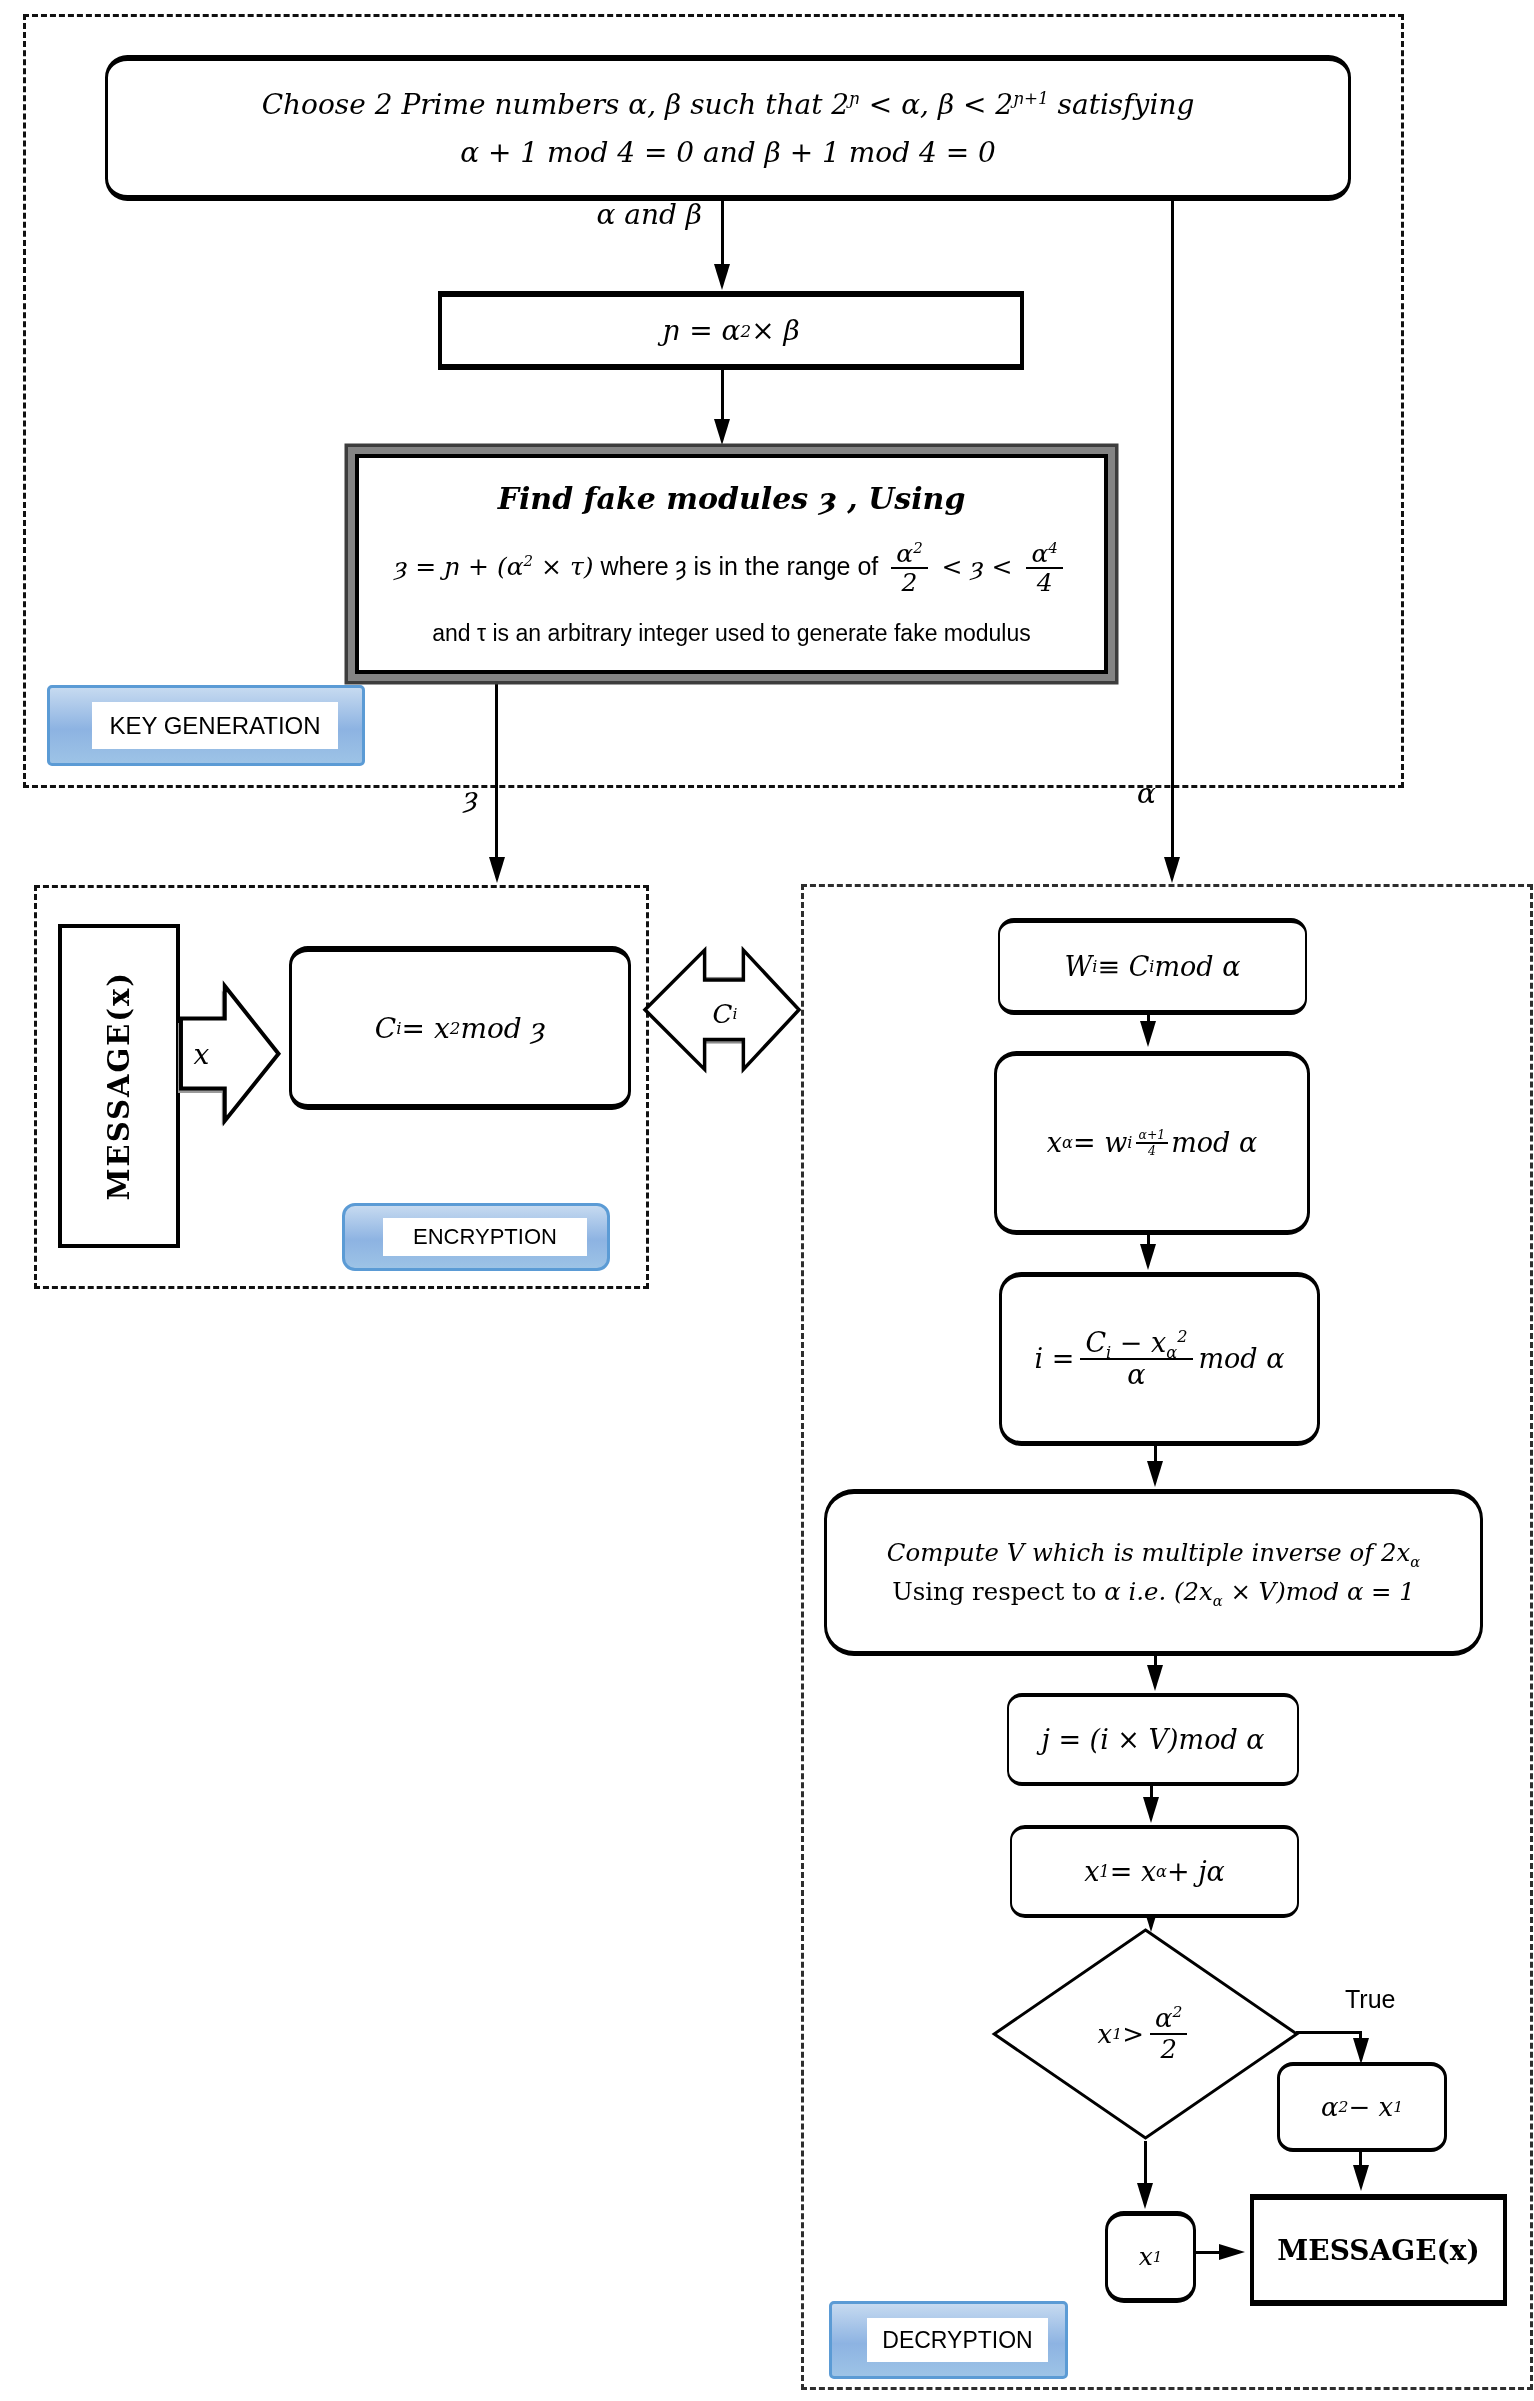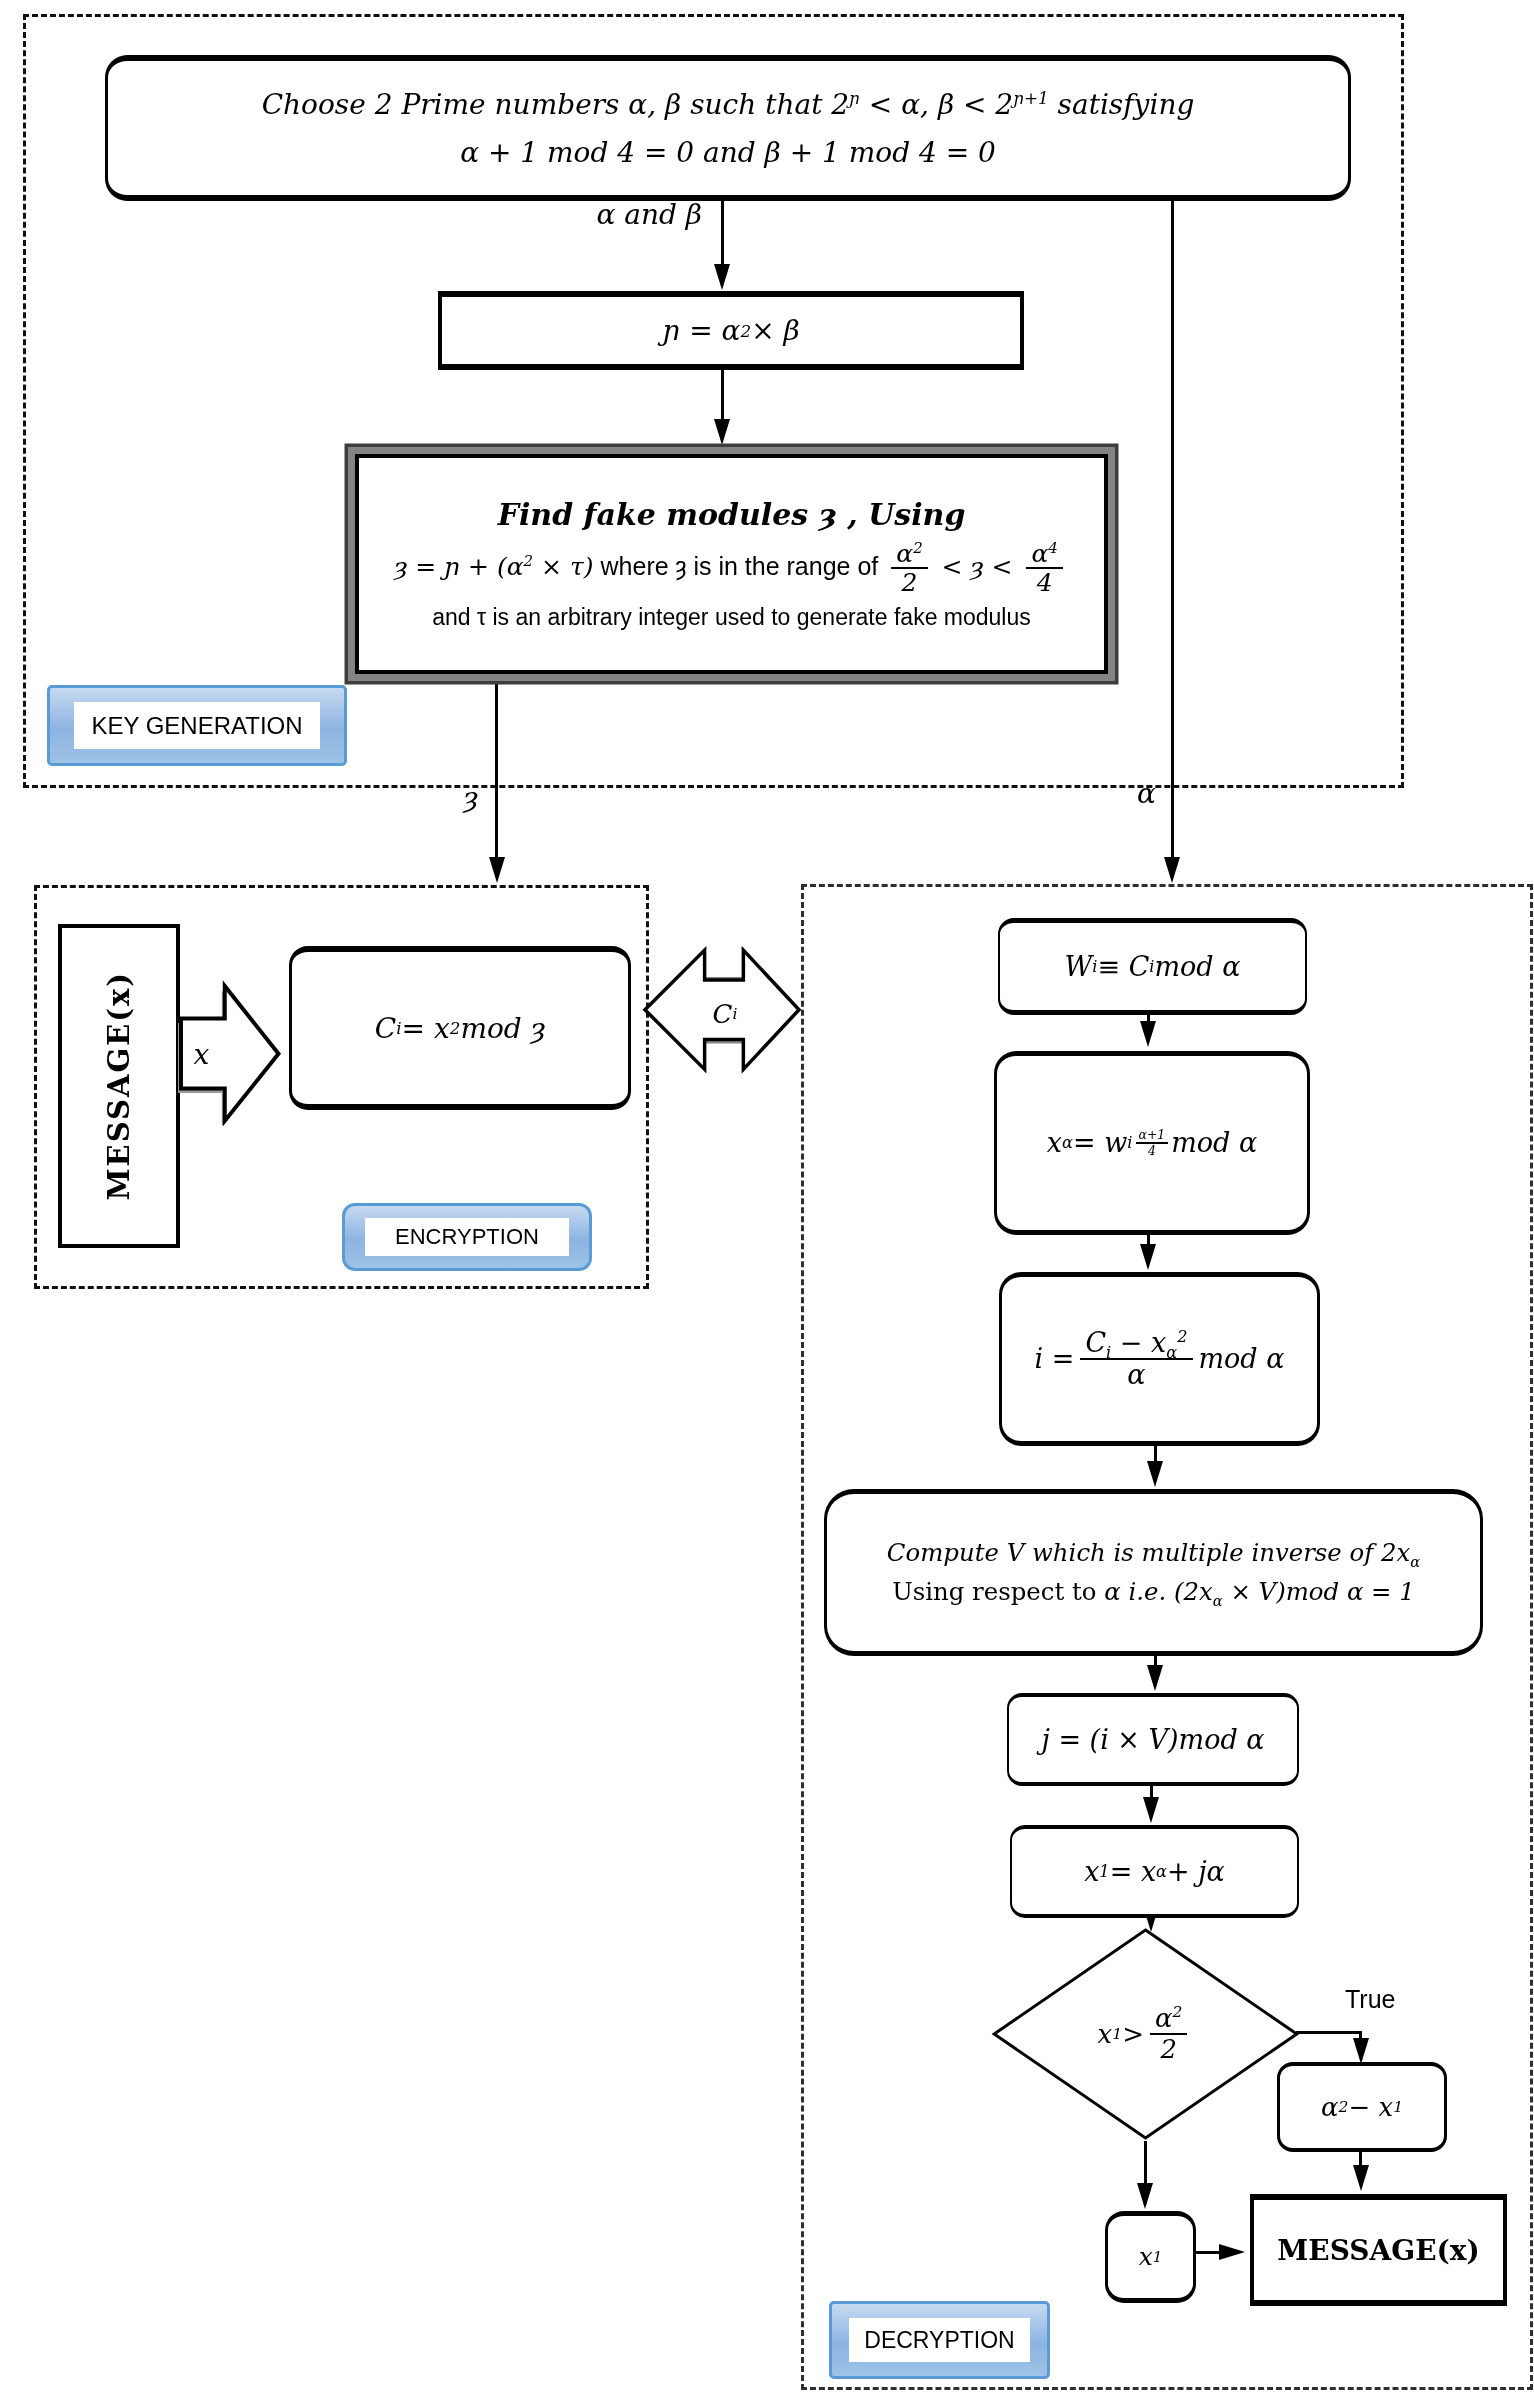--- a/index.html
+++ b/index.html
@@ -14,21 +14,21 @@
   .col{flex-direction:column;}
   .thick-tb{border-top-width:6.5px;border-bottom-width:6.5px;}
   
   .vline{position:absolute;width:0;border-left:3px solid #000;}
   .hline{position:absolute;height:0;border-top:3px solid #000;}
   .head-down{position:absolute;width:0;height:0;border-left:8px solid transparent;border-right:8px solid transparent;border-top:26px solid #000;}
   .head-right{position:absolute;width:0;height:0;border-top:8px solid transparent;border-bottom:8px solid transparent;border-left:26px solid #000;}
   
   .phase{position:absolute;display:flex;align-items:center;justify-content:center;
          background:linear-gradient(180deg,#c6daf0 0%,#8db3e2 55%,#9dc3e6 100%);
-         border:3px solid #5b9bd5;border-radius:5px;}
+         border:3px solid #5b9bd5;border-radius:5px;padding-left:18px;}
   .phase .inner{background:#fff;display:flex;align-items:center;justify-content:center;
          width:84%;height:62%;font-family:"Liberation Sans",sans-serif;font-size:24px;letter-spacing:0;color:#000;}
   
   sub{font-size:0.6em;line-height:0;} sup{font-size:0.6em;line-height:0;}
   .ms{font-family:"Liberation Sans",sans-serif;font-style:normal;}
   .mr{font-style:normal;}
   .frac{display:inline-flex;flex-direction:column;align-items:center;vertical-align:middle;line-height:1.1;margin:0 6px;}
   .frac .fnum{display:block;border-bottom:2.5px solid #000;padding:0 5px;}
   .frac .fden{display:block;}
   .sfrac{display:inline-flex;flex-direction:column;align-items:center;font-size:0.46em;line-height:1.15;vertical-align:1.15em;margin:0 3px;}
@@ -64,21 +64,21 @@
 </div>
 
 <div class="lbl" style="left:408px;top:198px;width:294px;">α and β</div>
 
 <div class="node" style="left:438px;top:291px;width:578px;height:67px;border-width:6px 4.5px;font-size:28px;">
     <span class="mt">ɲ = α</span>
     <sup>2</sup>
     <span class="mt"> × β</span>
   </div>
 
-<div class="node col fake" style="left:355px;top:454px;width:745px;height:212px;border-width:4px;row-gap:6px;text-align:center;">
+<div class="node col fake" style="left:355px;top:454px;width:745px;height:212px;border-width:4px;row-gap:22px;text-align:center;">
   <div style="font-weight:bold;font-size:30px;"><span class="mt">Find fake modules ȝ , Using</span></div>
   <div style="font-size:25px;"><span class="mt">ȝ = ɲ + (α</span><sup>2</sup><span class="mt"> × τ)</span><span class="ms">  where ȝ is in the range of  </span><span class="frac">
         <span class="fnum"><span class="mt">α</span><sup>2</sup></span>
         <span class="fden"><span class="mt">2</span></span>
       </span><span class="mt"> &lt; ȝ &lt; </span><span class="frac">
         <span class="fnum"><span class="mt">α</span><sup>4</sup></span>
         <span class="fden"><span class="mt">4</span></span>
       </span></div>
   <div style="font-size:23px;"><span class="ms">and τ is an arbitrary integer used to generate fake modulus</span></div>
 </div>

